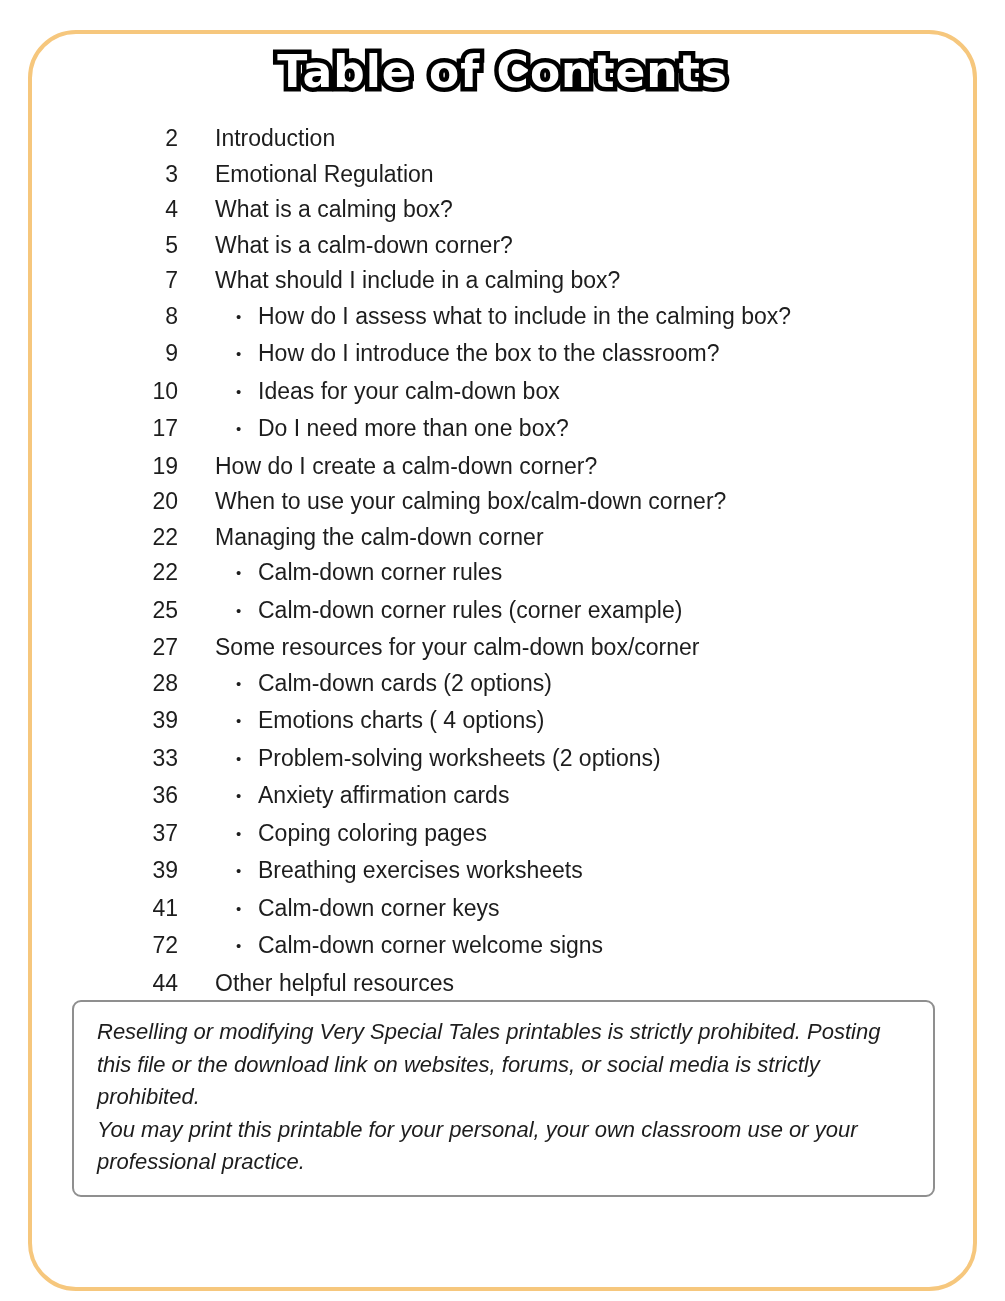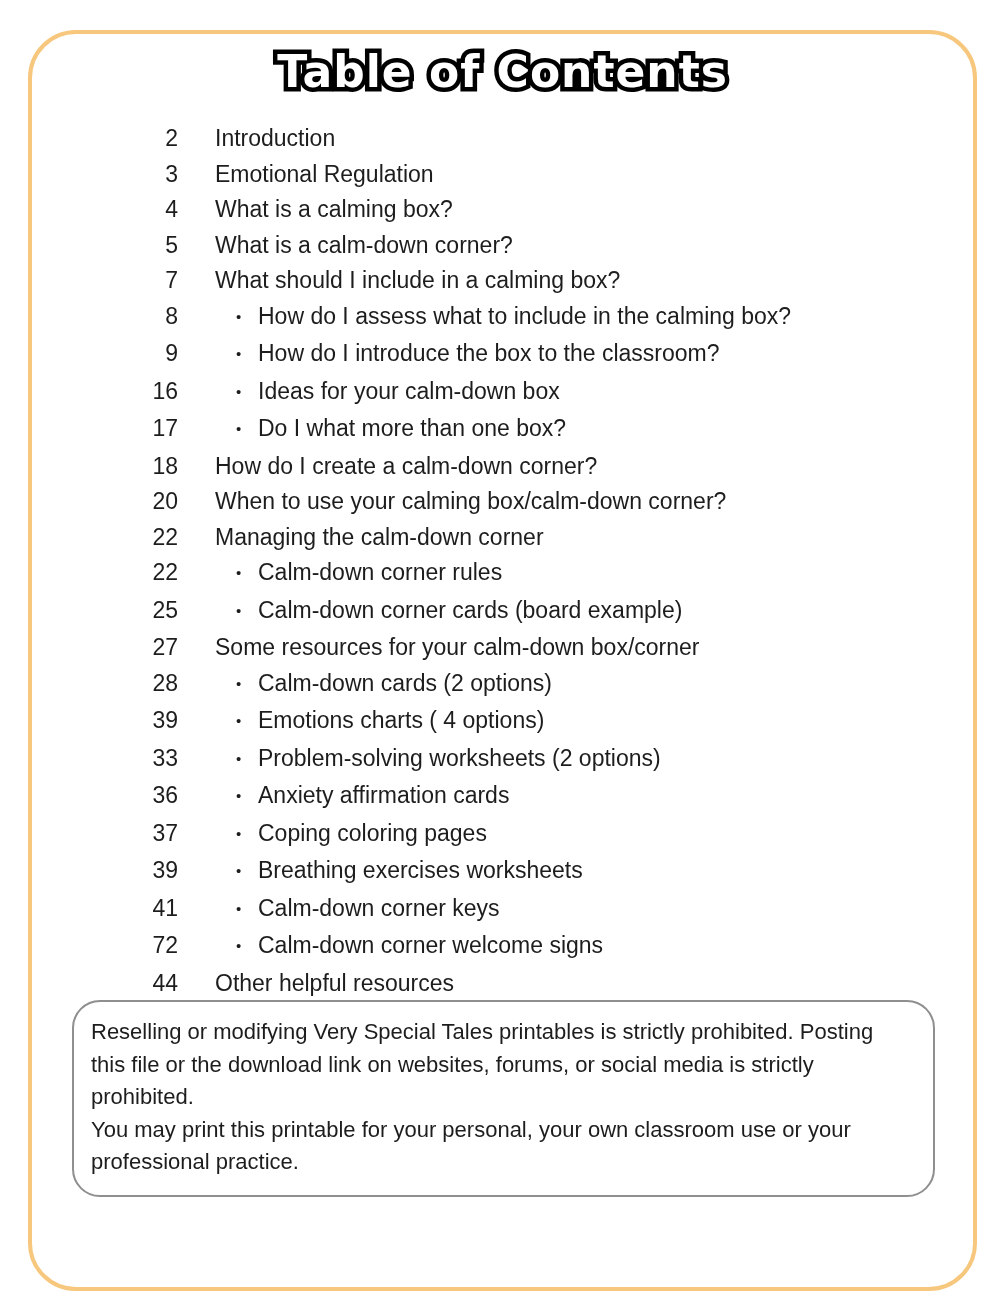--- a/index.html
+++ b/index.html
@@ -92,23 +92,24 @@
     transform: translateY(-2px);
   }
 
   
   .notice {
     position: absolute;
     left: 72px;
     right: 70px;
     top: 1000px;
     border: 2.5px solid var(--notice-border-color, #8f8f8f);
-    border-radius: 28px;
-    padding: 14px 26px 16px 17px;
+    border-radius: 9px;
+    padding: 14px 26px 16px 23px;
     box-sizing: border-box;
+    font-style: italic;
   }
   .notice p {
     margin: 0;
     font-size: 22px;
     line-height: 32.5px;
   }
 </style>
 </head>
 <body>
 
@@ -151,31 +152,31 @@
     <span class="toc-num">8</span>
     <span class="toc-bullet">•</span>
     <span class="toc-label">How do I assess what to include in the calming box?</span>
   </div>
     <div class="toc-row level-1">
     <span class="toc-num">9</span>
     <span class="toc-bullet">•</span>
     <span class="toc-label">How do I introduce the box to the classroom?</span>
   </div>
     <div class="toc-row level-1">
-    <span class="toc-num">16</span>
+    <span class="toc-num">10</span>
     <span class="toc-bullet">•</span>
     <span class="toc-label">Ideas for your calm-down box</span>
   </div>
     <div class="toc-row level-1">
     <span class="toc-num">17</span>
     <span class="toc-bullet">•</span>
-    <span class="toc-label">Do I what more than one box?</span>
-  </div>
-    <div class="toc-row level-0">
-    <span class="toc-num">18</span>
+    <span class="toc-label">Do I need more than one box?</span>
+  </div>
+    <div class="toc-row level-0">
+    <span class="toc-num">19</span>
 
     <span class="toc-label">How do I create a calm-down corner?</span>
   </div>
     <div class="toc-row level-0">
     <span class="toc-num">20</span>
 
     <span class="toc-label">When to use your calming box/calm-down corner?</span>
   </div>
     <div class="toc-row level-0">
     <span class="toc-num">22</span>
@@ -183,21 +184,21 @@
     <span class="toc-label">Managing the calm-down corner</span>
   </div>
     <div class="toc-row level-1">
     <span class="toc-num">22</span>
     <span class="toc-bullet">•</span>
     <span class="toc-label">Calm-down corner rules</span>
   </div>
     <div class="toc-row level-1">
     <span class="toc-num">25</span>
     <span class="toc-bullet">•</span>
-    <span class="toc-label">Calm-down corner cards (board example)</span>
+    <span class="toc-label">Calm-down corner rules (corner example)</span>
   </div>
     <div class="toc-row level-0">
     <span class="toc-num">27</span>
 
     <span class="toc-label">Some resources for your calm-down box/corner</span>
   </div>
     <div class="toc-row level-1">
     <span class="toc-num">28</span>
     <span class="toc-bullet">•</span>
     <span class="toc-label">Calm-down cards (2 options)</span>

